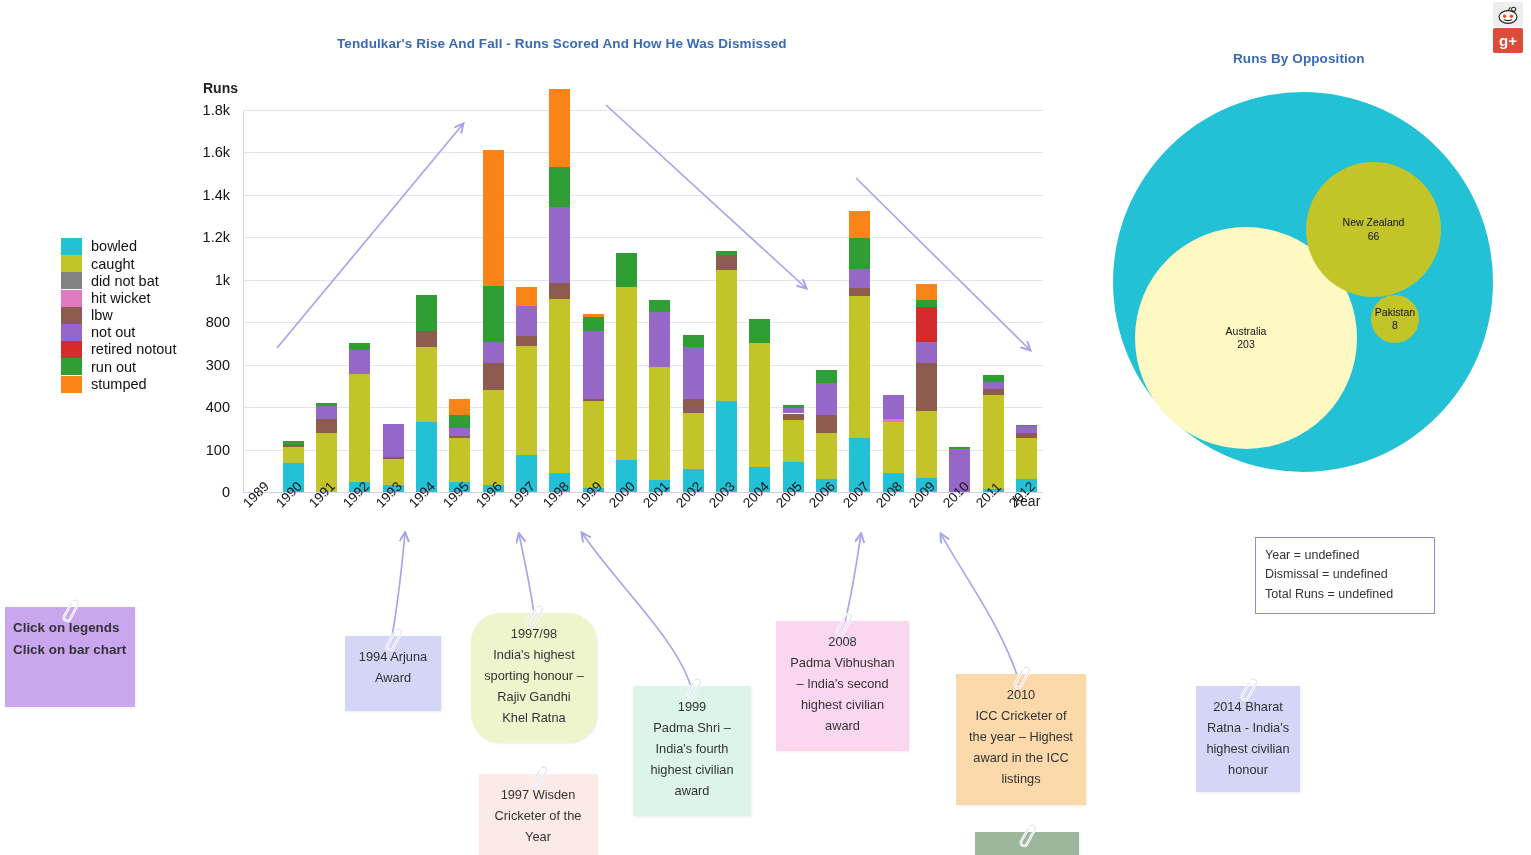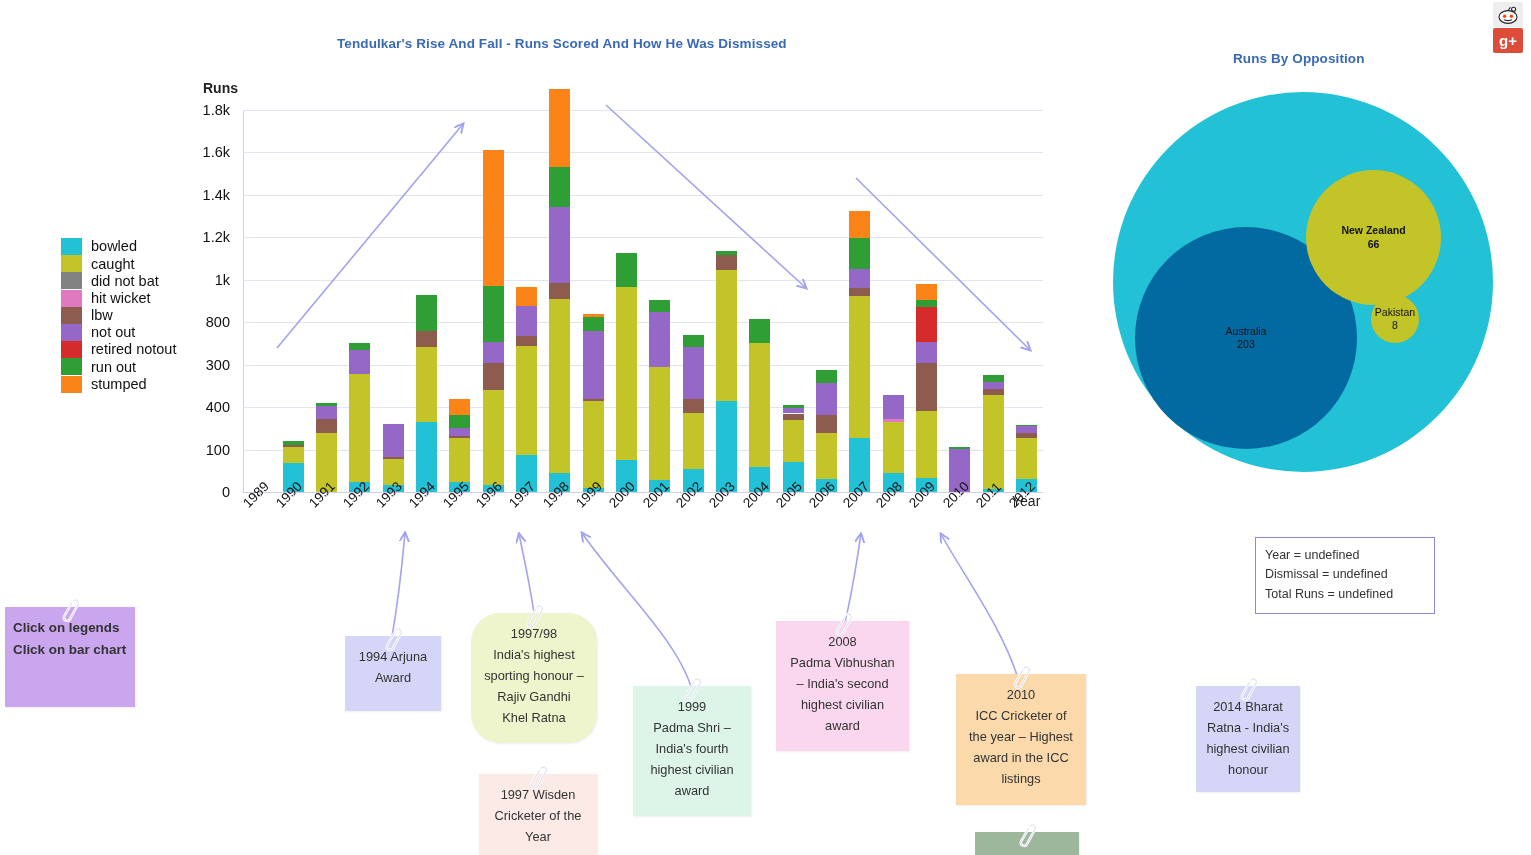--- a/index.html
+++ b/index.html
@@ -356,25 +356,25 @@
   <path d="M392 637 C 400 590, 402 565, 405 533" fill="none" stroke="#a3a3ee" stroke-width="1.6" marker-end="url(#ah)"></path>
   <path d="M534 613 C 529 580, 524 558, 519 534" fill="none" stroke="#a3a3ee" stroke-width="1.6" marker-end="url(#ah)"></path>
   <path d="M692 690 C 678 640, 620 588, 582 533" fill="none" stroke="#a3a3ee" stroke-width="1.6" marker-end="url(#ah)" transform="scale(1,1)"></path>
   <path d="M843 630 C 852 596, 856 565, 861 534" fill="none" stroke="#a3a3ee" stroke-width="1.6" marker-end="url(#ah)"></path>
   <path d="M1020 685 C 1005 630, 960 570, 941 534" fill="none" stroke="#a3a3ee" stroke-width="1.6" marker-end="url(#ah)"></path>
   <path d="M1300 470 L1300 524" fill="none" stroke="#ffffff" stroke-width="0"></path>
 </svg>
 
 <div id="bubbles">
     <div class="bub" style="left: 0px; top: 0px; width: 380px; height: 380px; background: rgb(34, 193, 214);"></div>
-    <div class="bub" style="left: 22px; top: 135px; width: 222px; height: 222px; background: #0369a1;">
+    <div class="bub" style="left: 22px; top: 135px; width: 222px; height: 222px; background: #fef9c3;">
       <span>Australia</span>
       <span>203</span>
     </div>
-    <div class="bub" style="left: 193px; top: 78px; width: 135px; height: 135px; background: rgb(195, 196, 40); font-weight: bold;">
+    <div class="bub" style="left: 193px; top: 70px; width: 135px; height: 135px; background: rgb(195, 196, 40);">
       <span>New Zealand</span>
       <span>66</span>
     </div>
     <div class="bub" style="left: 258px; top: 203px; width: 48px; height: 48px; background: rgb(195, 196, 40);">
       <span>Pakistan</span>
       <span>8</span>
     </div>
   </div>
 
 <div id="tt-beak"></div>

